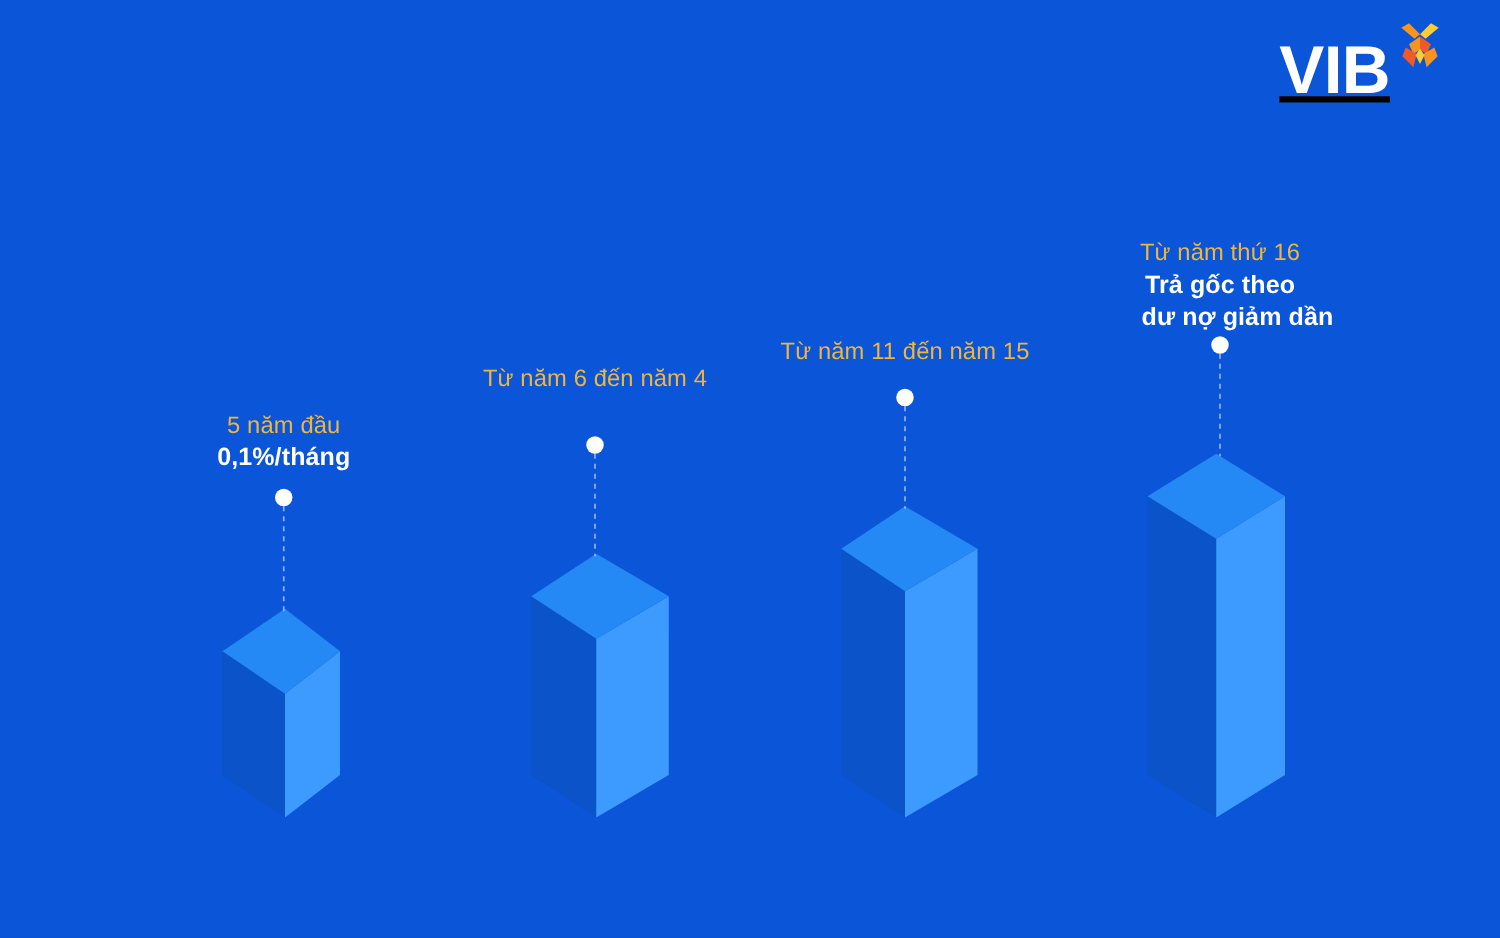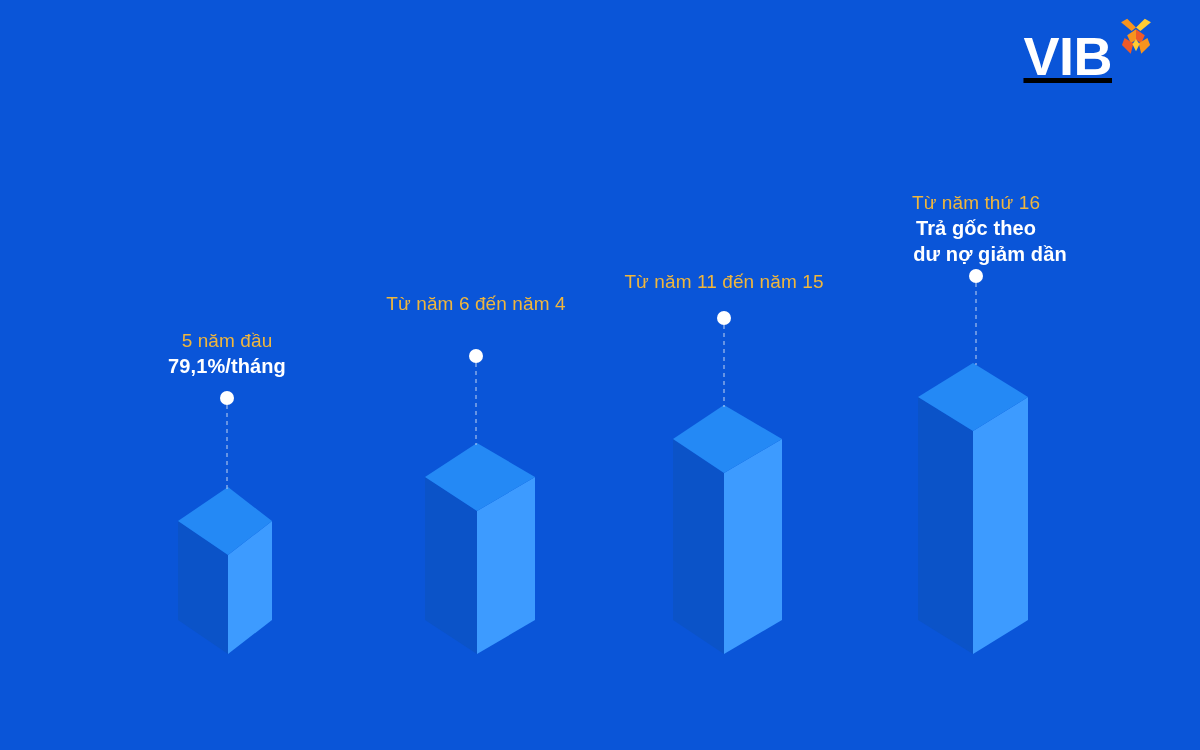--- a/index.html
+++ b/index.html
@@ -138,21 +138,21 @@
           <circle cx="476" cy="356" r="7" fill="#ffffff"></circle>
           <line x1="724" y1="325" x2="724" y2="407" stroke="#b9cdf0" stroke-width="1.4" stroke-dasharray="4 4" opacity="0.75"></line>
           <circle cx="724" cy="318" r="7" fill="#ffffff"></circle>
           <line x1="976" y1="283" x2="976" y2="365" stroke="#b9cdf0" stroke-width="1.4" stroke-dasharray="4 4" opacity="0.75"></line>
           <circle cx="976" cy="276" r="7" fill="#ffffff"></circle>
         </g>
     </svg>
     <div id="labels-layer">
         <div class="bar-label" style="left: 227px; top: 328px;">
           <div class="label-title">5 năm đầu</div>
-          <div class="label-value">79,1%/tháng</div>
+          <div class="label-value">0,1%/tháng</div>
         </div>
         <div class="bar-label" style="left: 476px; top: 291px;">
           <div class="label-title">Từ năm 6 đến năm 4</div>
         </div>
         <div class="bar-label" style="left: 724px; top: 253px; margin-top: 16px;">
           <div class="label-title">Từ năm 11 đến năm 15</div>
         </div>
         <div class="bar-label" style="left: 976px; top: 190px;">
           <div class="label-title">Từ năm thứ 16</div>
           <div class="label-value">Trả gốc theo</div>

